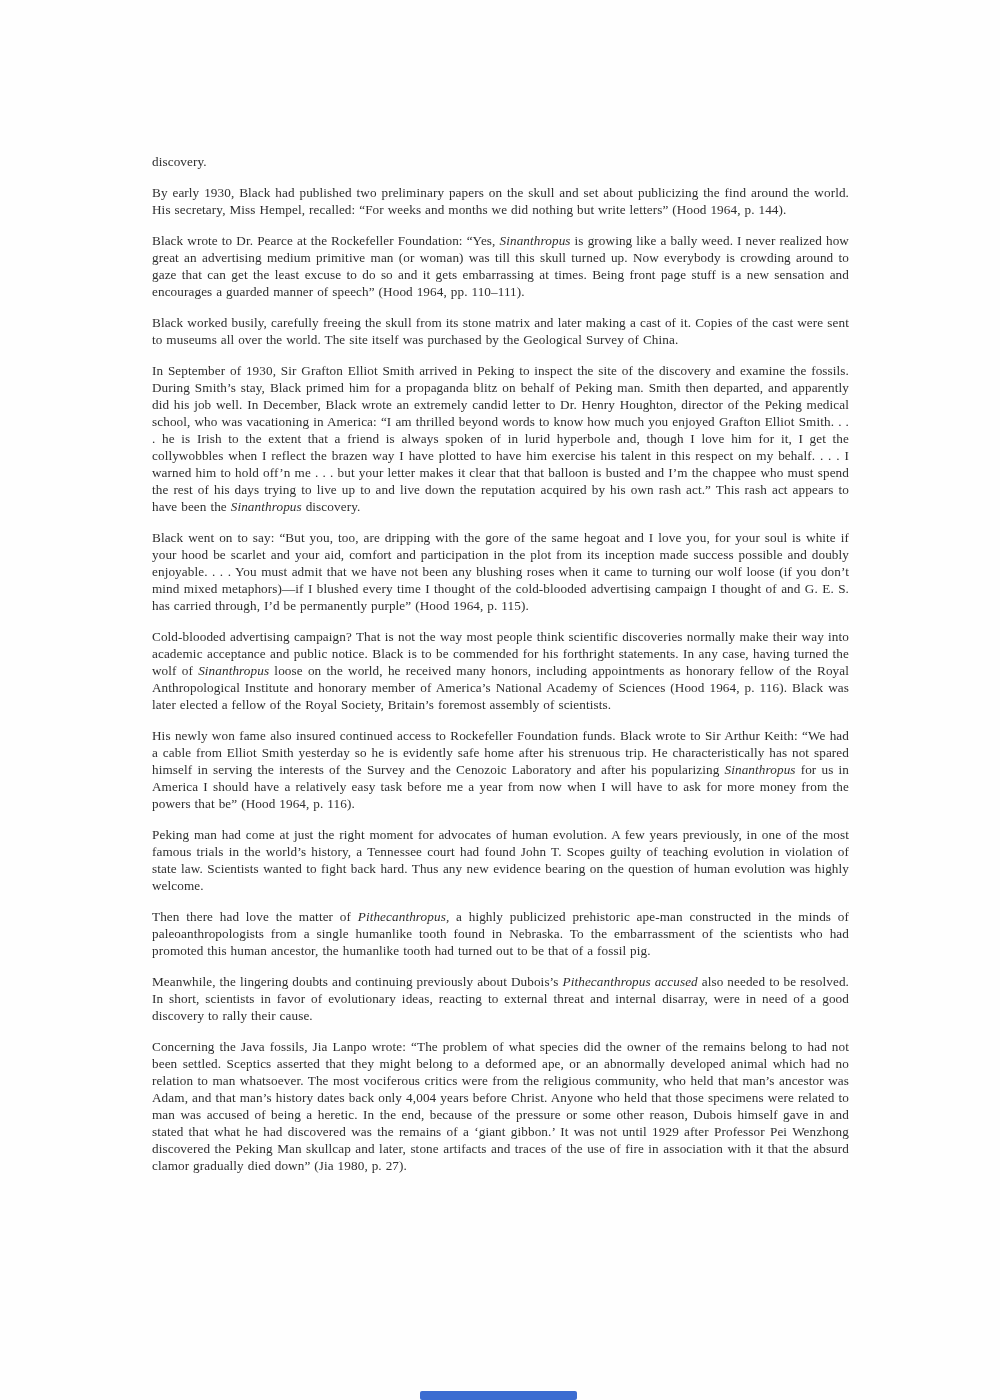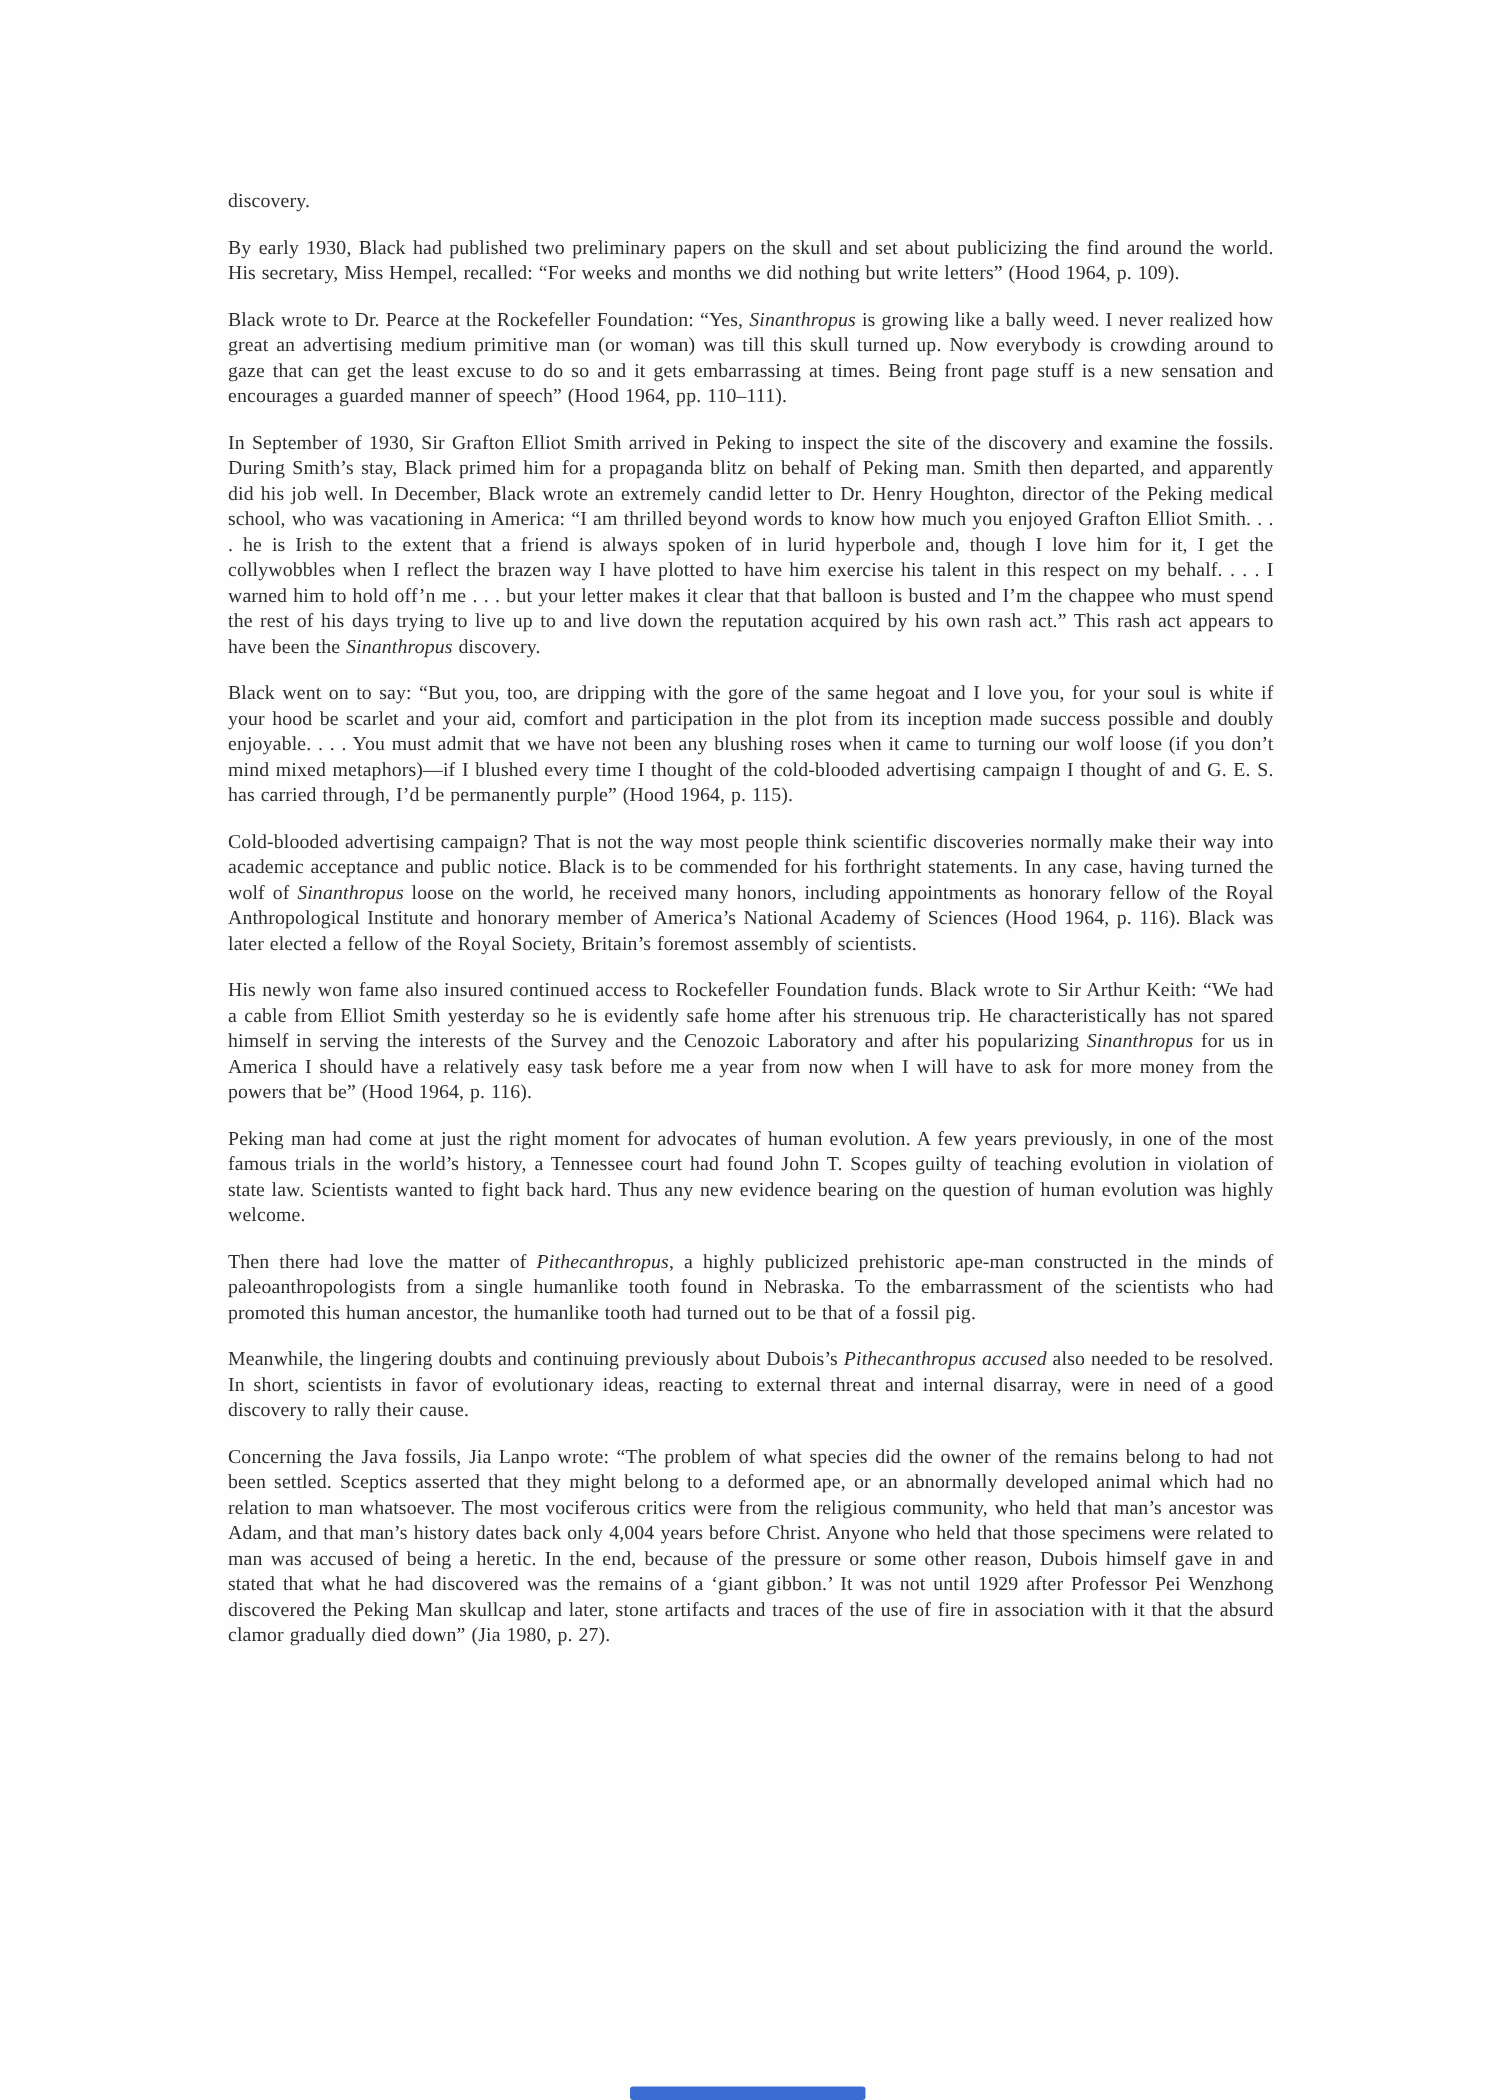--- a/index.html
+++ b/index.html
@@ -13,21 +13,21 @@
   .scan-page {
     position: absolute;
     top: 0; left: 0;
     width: 1000px;
     height: 1400px;
     background: #fefefe;
   }
   .page-text {
     position: absolute;
     left: 152px;
-    top: 125px;
+    top: 153px;
     width: 697px;
     color: #2e2e2e;
     font-family: Liberation Serif, serif;
   }
   .para {
     font-size: 13.2px;
     line-height: 17px;
     text-align: justify;
     margin-bottom: 14px;
     word-spacing: 0.5px;
@@ -44,22 +44,23 @@
     border-radius: 2px;
     cursor: pointer;
   }
 </style>
 </head>
 <body>
 
 <div class="scan-page">
   <div class="page-text" style="color: rgb(46, 46, 46);">
       <p class="para"><span>discovery.</span></p>
-      <p class="para"><span>By early 1930, Black had published two preliminary papers on the skull and set about publicizing the find around the world. His secretary, Miss Hempel, recalled: “For weeks and months we did nothing but write letters” (Hood 1964, p. 109).</span></p>
+      <p class="para"><span>By early 1930, Black had published two preliminary papers on the skull and set about publicizing the find around the world. His secretary, Miss Hempel, recalled: “For weeks and months we did nothing but write letters” (Hood 1964, p. 144).</span></p>
       <p class="para"><span>Black wrote to Dr. Pearce at the Rockefeller Foundation: “Yes, </span><em>Sinanthropus</em><span> is growing like a bally weed. I never realized how great an advertising medium primitive man (or woman) was till this skull turned up. Now everybody is crowding around to gaze that can get the least excuse to do so and it gets embarrassing at times. Being front page stuff is a new sensation and encourages a guarded manner of speech” (Hood 1964, pp. 110–111).</span></p>
+      <p class="para"><span>Black worked busily, carefully freeing the skull from its stone matrix and later making a cast of it. Copies of the cast were sent to museums all over the world. The site itself was purchased by the Geological Survey of China.</span></p>
       <p class="para"><span>In September of 1930, Sir Grafton Elliot Smith arrived in Peking to inspect the site of the discovery and examine the fossils. During Smith’s stay, Black primed him for a propaganda blitz on behalf of Peking man. Smith then departed, and apparently did his job well. In December, Black wrote an extremely candid letter to Dr. Henry Houghton, director of the Peking medical school, who was vacationing in America: “I am thrilled beyond words to know how much you enjoyed Grafton Elliot Smith. . . . he is Irish to the extent that a friend is always spoken of in lurid hyperbole and, though I love him for it, I get the collywobbles when I reflect the brazen way I have plotted to have him exercise his talent in this respect on my behalf. . . . I warned him to hold off’n me . . . but your letter makes it clear that that balloon is busted and I’m the chappee who must spend the rest of his days trying to live up to and live down the reputation acquired by his own rash act.” This rash act appears to have been the </span><em>Sinanthropus</em><span> discovery.</span></p>
       <p class="para"><span>Black went on to say: “But you, too, are dripping with the gore of the same hegoat and I love you, for your soul is white if your hood be scarlet and your aid, comfort and participation in the plot from its inception made success possible and doubly enjoyable. . . . You must admit that we have not been any blushing roses when it came to turning our wolf loose (if you don’t mind mixed metaphors)—if I blushed every time I thought of the cold-blooded advertising campaign I thought of and G. E. S. has carried through, I’d be permanently purple” (Hood 1964, p. 115).</span></p>
       <p class="para"><span>Cold-blooded advertising campaign? That is not the way most people think scientific discoveries normally make their way into academic acceptance and public notice. Black is to be commended for his forthright statements. In any case, having turned the wolf of </span><em>Sinanthropus</em><span> loose on the world, he received many honors, including appointments as honorary fellow of the Royal Anthropological Institute and honorary member of America’s National Academy of Sciences (Hood 1964, p. 116). Black was later elected a fellow of the Royal Society, Britain’s foremost assembly of scientists.</span></p>
       <p class="para"><span>His newly won fame also insured continued access to Rockefeller Foundation funds. Black wrote to Sir Arthur Keith: “We had a cable from Elliot Smith yesterday so he is evidently safe home after his strenuous trip. He characteristically has not spared himself in serving the interests of the Survey and the Cenozoic Laboratory and after his popularizing </span><em>Sinanthropus</em><span> for us in America I should have a relatively easy task before me a year from now when I will have to ask for more money from the powers that be” (Hood 1964, p. 116).</span></p>
       <p class="para"><span>Peking man had come at just the right moment for advocates of human evolution. A few years previously, in one of the most famous trials in the world’s history, a Tennessee court had found John T. Scopes guilty of teaching evolution in violation of state law. Scientists wanted to fight back hard. Thus any new evidence bearing on the question of human evolution was highly welcome.</span></p>
       <p class="para"><span>Then there had love the matter of </span><em>Pithecanthropus,</em><span> a highly publicized prehistoric ape-man constructed in the minds of paleoanthropologists from a single humanlike tooth found in Nebraska. To the embarrassment of the scientists who had promoted this human ancestor, the humanlike tooth had turned out to be that of a fossil pig.</span></p>
       <p class="para"><span>Meanwhile, the lingering doubts and continuing previously about Dubois’s </span><em>Pithecanthropus accused</em><span> also needed to be resolved. In short, scientists in favor of evolutionary ideas, reacting to external threat and internal disarray, were in need of a good discovery to rally their cause.</span></p>
       <p class="para"><span>Concerning the Java fossils, Jia Lanpo wrote: “The problem of what species did the owner of the remains belong to had not been settled. Sceptics asserted that they might belong to a deformed ape, or an abnormally developed animal which had no relation to man whatsoever. The most vociferous critics were from the religious community, who held that man’s ancestor was Adam, and that man’s history dates back only 4,004 years before Christ. Anyone who held that those specimens were related to man was accused of being a heretic. In the end, because of the pressure or some other reason, Dubois himself gave in and stated that what he had discovered was the remains of a ‘giant gibbon.’ It was not until 1929 after Professor Pei Wenzhong discovered the Peking Man skullcap and later, stone artifacts and traces of the use of fire in association with it that the absurd clamor gradually died down” (Jia 1980, p. 27).</span></p>
     </div>
   <div class="scrollbar-thumb" style="background: rgb(59, 108, 209);"></div>

